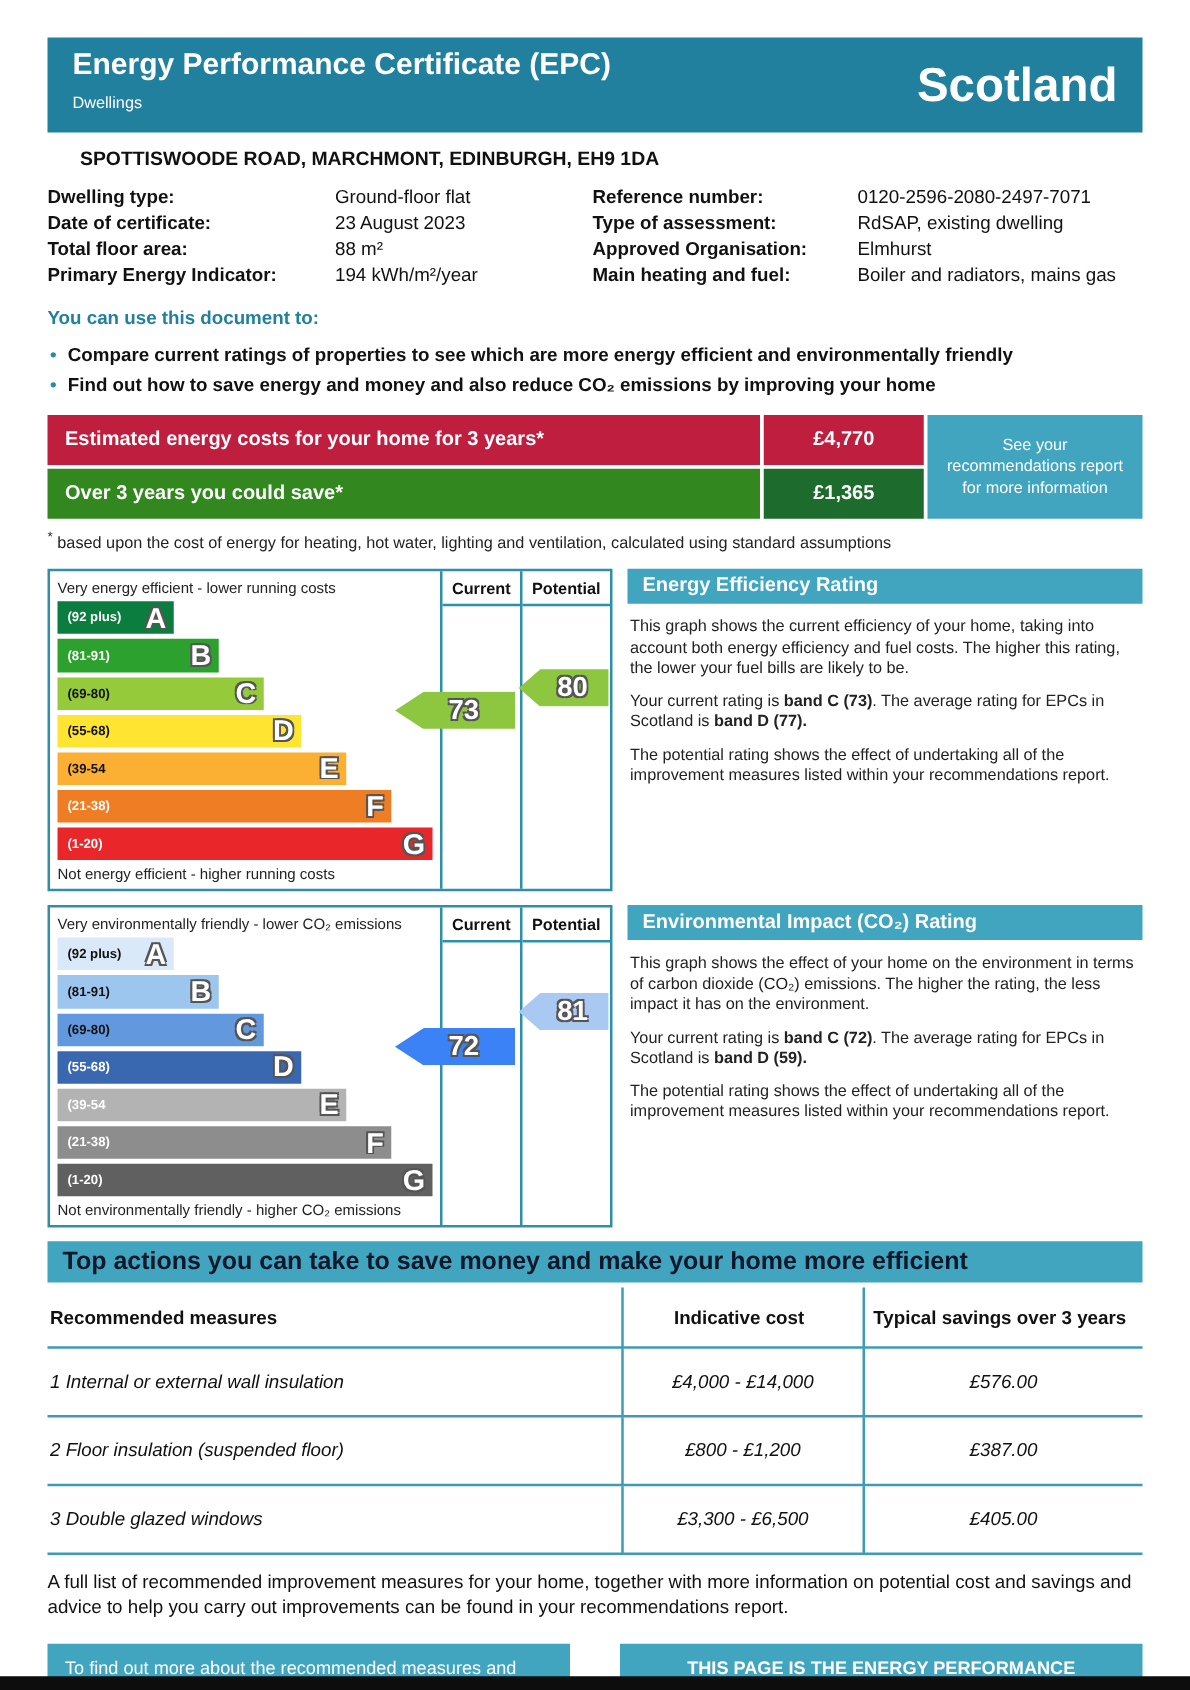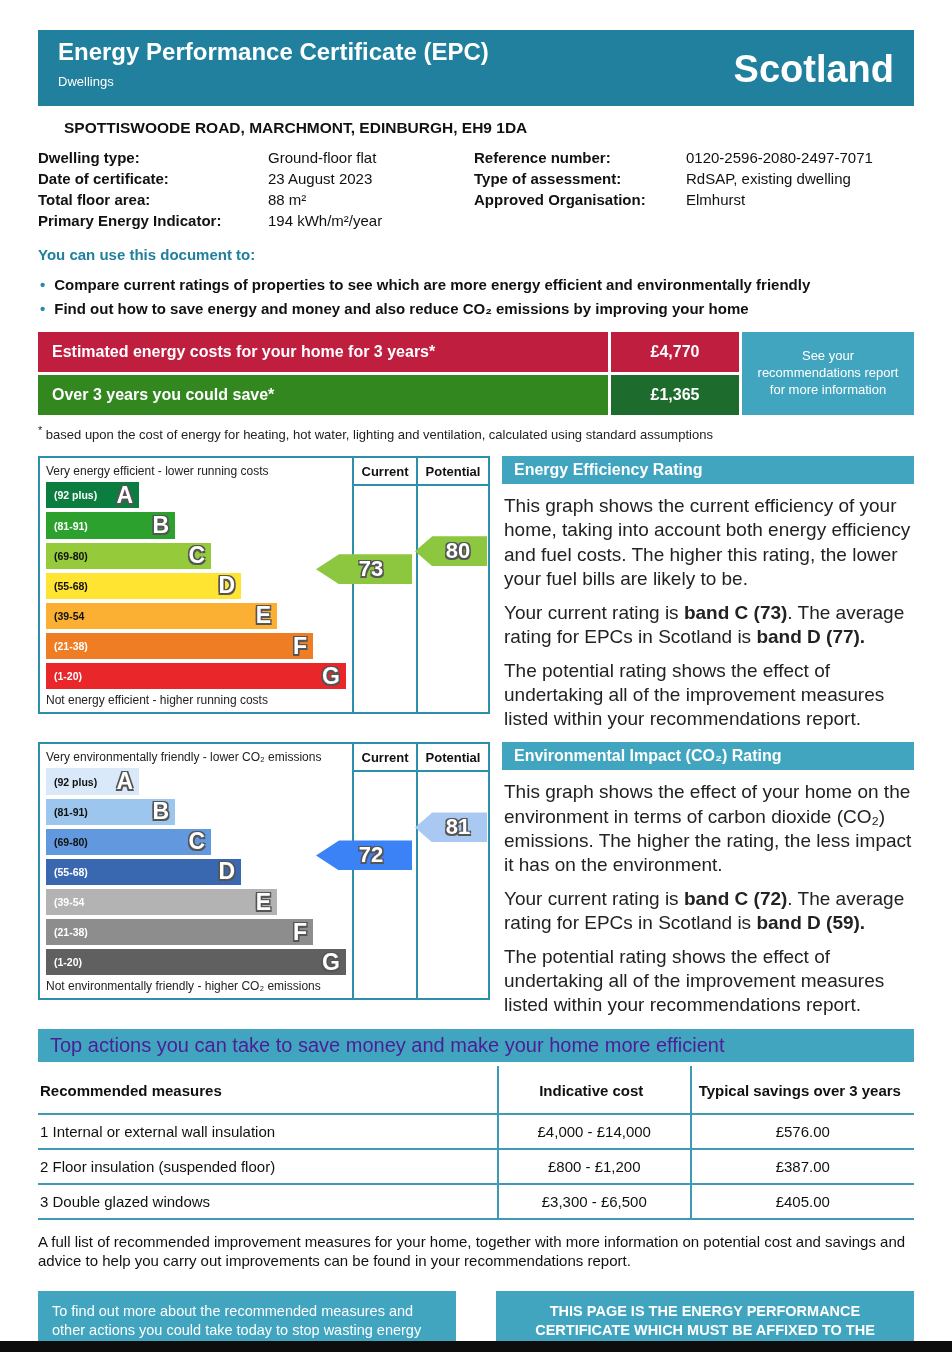--- a/index.html
+++ b/index.html
@@ -58,29 +58,29 @@
   .valcol-h { font-size:13px; font-weight:bold; text-align:center; padding:6px 0 5px 0; border-bottom:2px solid #2e8fab; color:#111; }
   .arrow { position:absolute; height:30px; display:flex; align-items:center; justify-content:center;
     clip-path:polygon(24% 0%, 100% 0%, 100% 100%, 24% 100%, 0% 50%); }
   .arrow span { font-size:22px; font-weight:bold; color:#fff; padding-left:14px;
     text-shadow:-1.5px -1.5px 0 #555, 1.5px -1.5px 0 #555, -1.5px 1.5px 0 #555, 1.5px 1.5px 0 #555; }
   .arrow.cur-a { right:76px; width:96px; }
   .arrow.pot-a { right:1px; width:72px; }
 
   .panel { flex:1; }
   .panel-h { background:#41a5c0; color:#fff; font-weight:bold; font-size:16px; padding:5px 12px; }
-  .panel p { font-size:19px; color:#222; line-height:1.27; margin:10px 0 0 2px; }
-
-  
-  .ta-bar { background:#41a5c0; color:#4c1d95; font-weight:normal; font-size:20px; padding:5px 12px; margin-top:8px; }
+  .panel p { font-size:13px; color:#222; line-height:1.27; margin:10px 0 0 2px; }
+
+  
+  .ta-bar { background:#41a5c0; color:#0f172a; font-weight:bold; font-size:20px; padding:5px 12px; margin-top:8px; }
   table.measures { width:100%; border-collapse:collapse; margin-top:4px; }
   .measures th, .measures td { font-size:15px; color:#111; border-right:2px solid #3f9ab5; border-bottom:2px solid #3f9ab5; }
   .measures th { font-weight:bold; padding:16px 8px 14px 2px; text-align:center; }
   .measures th:first-child { text-align:left; }
-  .measures td { padding:8px 8px; text-align:center; }
+  .measures td { padding:18px 8px; text-align:center;font-style:italic; }
   .measures td:first-child { text-align:left; padding-left:2px; }
   .measures th:last-child, .measures td:last-child { border-right:none; }
   .measures th { border-bottom:2px solid #3f9ab5; }
   .full-note { font-size:15px; color:#111; line-height:1.3; margin:12px 0 20px 0; }
 
   
   .fboxes { display:flex; gap:40px; }
   .fbox { width:418px; background:#41a5c0; color:#fff; padding:11px 14px; font-size:14.5px; line-height:1.33; }
   .fbox.notice { font-weight:bold; text-align:center; }
 
@@ -126,20 +126,24 @@
           <div class="dlabel">Reference number:</div>
           <div class="dvalue">0120-2596-2080-2497-7071</div>
         </div>
         <div class="drow">
           <div class="dlabel">Type of assessment:</div>
           <div class="dvalue">RdSAP, existing dwelling</div>
         </div>
         <div class="drow">
           <div class="dlabel">Approved Organisation:</div>
           <div class="dvalue">Elmhurst</div>
+        </div>
+        <div class="drow">
+          <div class="dlabel">Main heating and fuel:</div>
+          <div class="dvalue">Boiler and radiators, mains gas</div>
         </div>
       </div>
     </div>
 
     <div class="usage-h">You can use this document to:</div>
     <div class="bullet">
       <span class="dot">•</span>
       <span>Compare current ratings of properties to see which are more energy efficient and environmentally friendly</span>
     </div>
     <div class="bullet">

